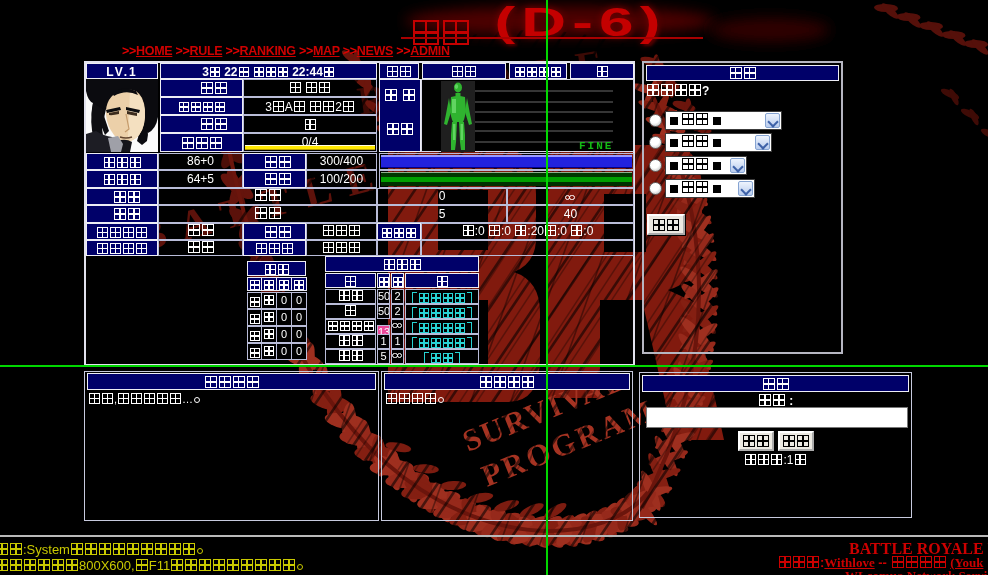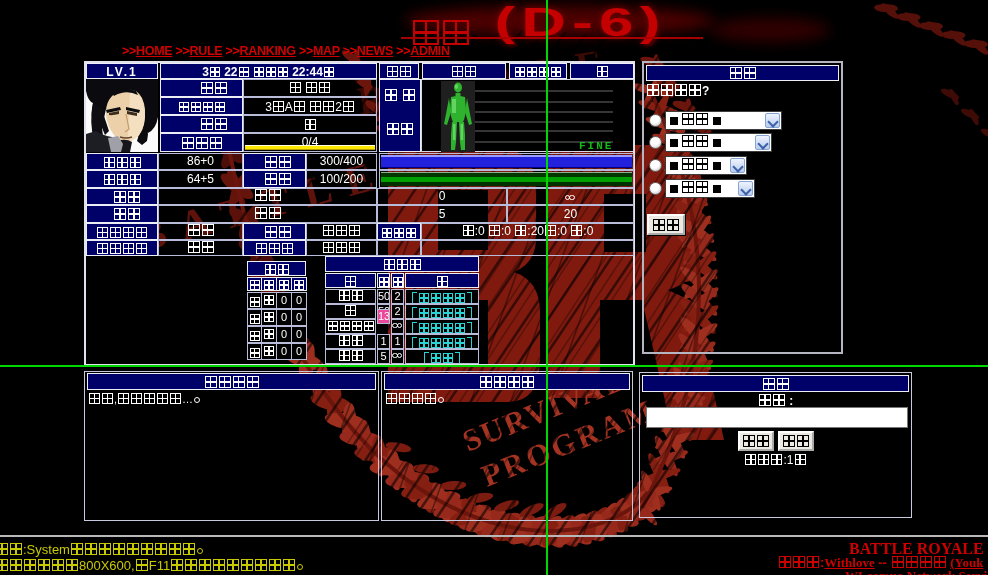--- a/index.html
+++ b/index.html
@@ -451,21 +451,21 @@
 <div class="a cl t12" style="left:158px;top:188px;width:219px;height:17px;z-index:2;line-height:15px;"><span class="k s12"></span><span class="k s12"></span></div>
 
 <div class="a cl t12" style="left:377px;top:188px;width:130px;height:17px;z-index:2;line-height:15px;">0</div>
 
 <div class="a cl" style="left:507px;top:188px;width:127px;height:17px;z-index:2;line-height:15px;"><span class="inf"></span></div>
 
 <div class="a cl t12" style="left:158px;top:205px;width:219px;height:18px;z-index:2;line-height:16px;"><span class="k s12"></span><span class="k s12"></span></div>
 
 <div class="a cl t12" style="left:377px;top:205px;width:130px;height:18px;z-index:2;line-height:16px;">5</div>
 
-<div class="a cl t12" style="left:507px;top:205px;width:127px;height:18px;z-index:2;line-height:16px;">20</div>
+<div class="a cl t12" style="left:507px;top:205px;width:127px;height:18px;z-index:2;line-height:16px;">40</div>
 
 <div class="a cl t12" style="left:158px;top:223px;width:85px;height:17px;z-index:2;line-height:15px;"><span class="k s12"></span><span class="k s12"></span></div>
 
 <div class="a nv lbl" style="left:243px;top:223px;width:63px;height:17px;z-index:2;line-height:15px;letter-spacing:6px;padding-left:6px"><span class="k s12"></span><span class="k s12"></span></div>
 
 <div class="a cl t12" style="left:306px;top:223px;width:71px;height:17px;z-index:2;line-height:15px;"><span class="k s11"></span><span class="k s11"></span><span class="k s11"></span></div>
 
 <div class="a nv lbl" style="left:377px;top:223px;width:44px;height:17px;z-index:2;line-height:15px;letter-spacing:0"><span class="k s10"></span><span class="k s10"></span><span class="k s10"></span></div>
 
 <div class="a cl t12" style="left:421px;top:223px;width:213px;height:17px;z-index:2;line-height:15px;"><span class="k s11"></span>:0 <span class="k s11"></span>:0 <span class="k s11"></span>:20<span class="k s11"></span>:0 <span class="k s11"></span>:0</div>
@@ -512,21 +512,21 @@
     <div class="a nv lbl" style="left:80px;top:17px;width:74px;height:15px;line-height:13px;"><span class="k s11"></span></div>
     <div class="a cl t11" style="left:0px;top:33px;width:51px;height:15px;line-height:13px;background:#000"><span class="k s11"></span><span class="k s11"></span></div>
     <div class="a cl t11" style="left:52px;top:33px;width:13px;height:15px;line-height:13px;background:#000;padding:0">50</div>
     <div class="a cl t11" style="left:66px;top:33px;width:13px;height:15px;line-height:13px;background:#000;padding:0">2</div>
     <div class="a cl" style="left:80px;top:33px;width:74px;height:15px;line-height:13px;background:#000;color:#27d3d3;letter-spacing:0"><span class="lb"></span><span class="k s10"></span><span class="k s10"></span><span class="k s10"></span><span class="k s10"></span><span class="rb"></span></div>
     <div class="a cl t11" style="left:0px;top:48px;width:51px;height:15px;line-height:13px;background:#000"><span class="k s11"></span></div>
     <div class="a cl t11" style="left:52px;top:48px;width:13px;height:15px;line-height:13px;background:#000;padding:0">50</div>
     <div class="a cl t11" style="left:66px;top:48px;width:13px;height:15px;line-height:13px;background:#000;padding:0">2</div>
     <div class="a cl" style="left:80px;top:48px;width:74px;height:15px;line-height:13px;background:#000;color:#27d3d3;letter-spacing:0"><span class="lb"></span><span class="k s10"></span><span class="k s10"></span><span class="k s10"></span><span class="k s10"></span><span class="rb"></span></div>
     <div class="a cl t11" style="left:0px;top:63px;width:51px;height:15px;line-height:13px;background:#000"><span class="k s10"></span><span class="k s10"></span><span class="k s10"></span><span class="k s10"></span></div>
-    <div class="a cl t11" style="left:52px;top:53px;width:13px;height:15px;line-height:13px;background:#ec4899;padding:0">13</div>
+    <div class="a cl t11" style="left:52px;top:69px;width:13px;height:15px;line-height:13px;background:#ec4899;padding:0">13</div>
     <div class="a cl t11" style="left:66px;top:63px;width:13px;height:15px;line-height:13px;background:#000;padding:0"><span class="inf"></span></div>
     <div class="a cl" style="left:80px;top:63px;width:74px;height:15px;line-height:13px;background:#000;color:#27d3d3;letter-spacing:0"><span class="lb"></span><span class="k s10"></span><span class="k s10"></span><span class="k s10"></span><span class="k s10"></span><span class="rb"></span></div>
     <div class="a cl t11" style="left:0px;top:78px;width:51px;height:15px;line-height:13px;background:#000"><span class="k s11"></span><span class="k s11"></span></div>
     <div class="a cl t11" style="left:52px;top:78px;width:13px;height:15px;line-height:13px;background:#000;padding:0">1</div>
     <div class="a cl t11" style="left:66px;top:78px;width:13px;height:15px;line-height:13px;background:#000;padding:0">1</div>
     <div class="a cl" style="left:80px;top:78px;width:74px;height:15px;line-height:13px;background:#000;color:#27d3d3;letter-spacing:0"><span class="lb"></span><span class="k s10"></span><span class="k s10"></span><span class="k s10"></span><span class="k s10"></span><span class="rb"></span></div>
     <div class="a cl t11" style="left:0px;top:93px;width:51px;height:15px;line-height:13px;background:#000"><span class="k s11"></span><span class="k s11"></span></div>
     <div class="a cl t11" style="left:52px;top:93px;width:13px;height:15px;line-height:13px;background:#000;padding:0">5</div>
     <div class="a cl t11" style="left:66px;top:93px;width:13px;height:15px;line-height:13px;background:#000;padding:0"><span class="inf"></span></div>
     <div class="a cl" style="left:80px;top:93px;width:74px;height:15px;line-height:13px;background:#000;color:#27d3d3;letter-spacing:0"><span class="lb"></span><span class="k s10"></span><span class="k s10"></span><span class="rb"></span></div>

